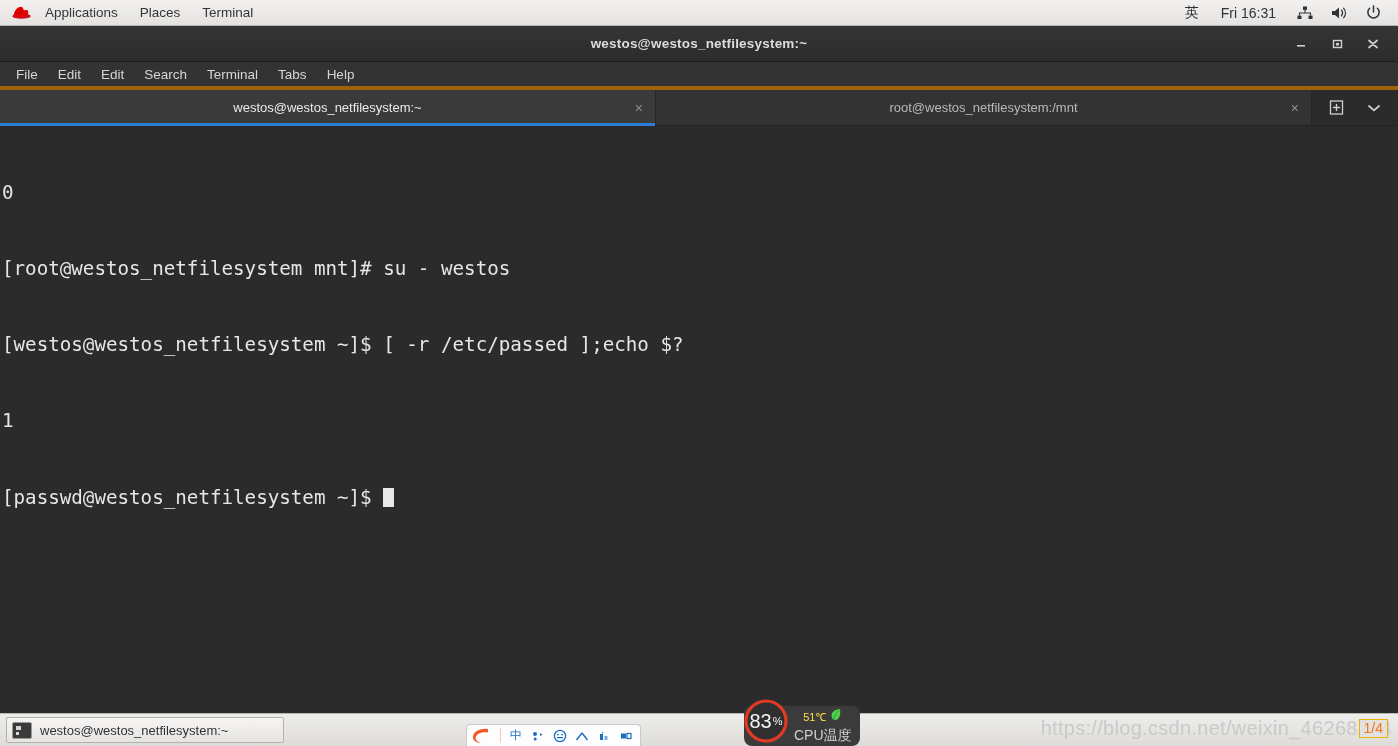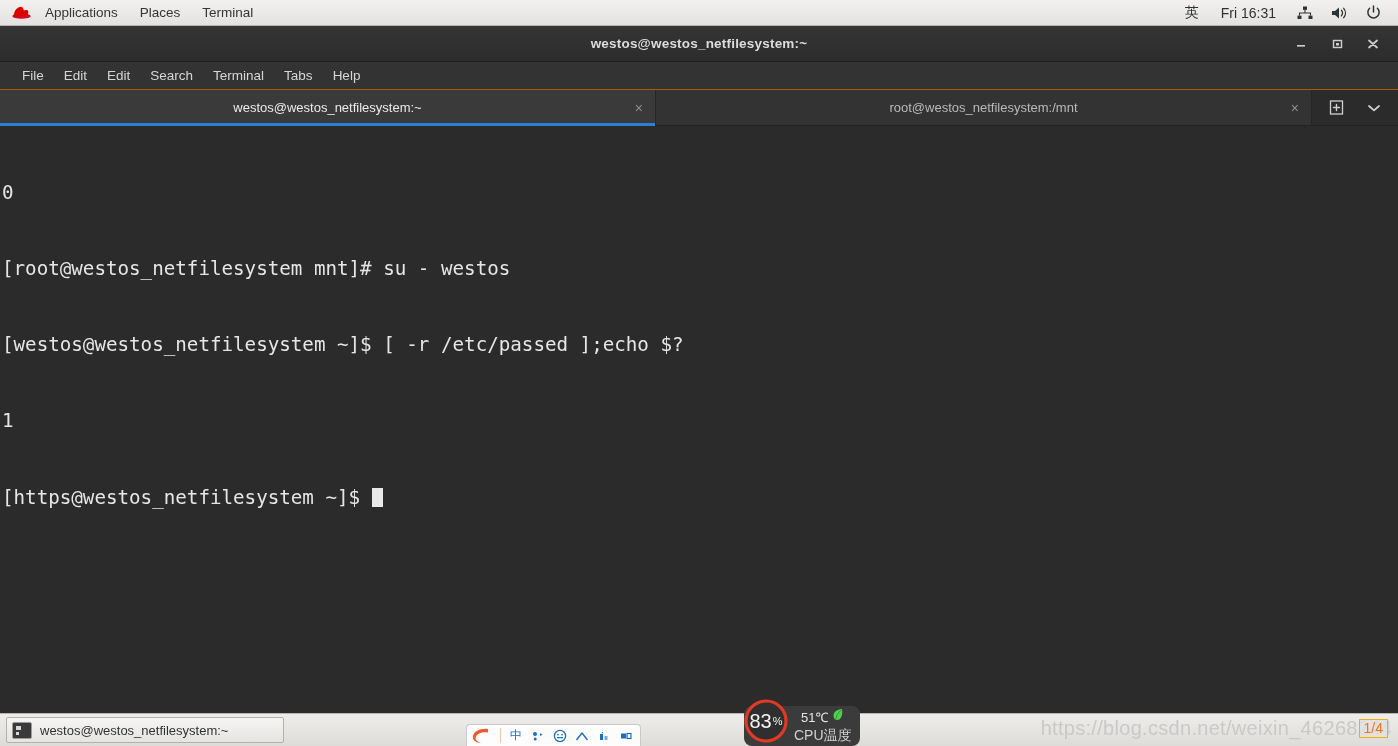--- a/index.html
+++ b/index.html
@@ -46,22 +46,22 @@
     letter-spacing: .2px;
   }
   .win-btns { margin-left: auto; display: flex; align-items: center; gap: 6px; padding-right: 10px; z-index: 2; }
   .win-btn {
     width: 30px; height: 26px; display: flex; align-items: center; justify-content: center;
     color: #cfcfcf;
   }
   .win-btn svg { display: block; }
 
   .menubar {
-    height: 28px; background: #333333; border-bottom: 1px solid #a16207;
-    display: flex; align-items: center; padding-left: 12px;
+    height: 28px; background: #333333; border-bottom: 4px solid #a16207;
+    display: flex; align-items: center; padding-left: 6px;
   }
   .menu-item {
     padding: 2px 10px; font-size: 13.5px; color: #d6d6d6;
   }
 
   .tabbar {
     height: 36px; background: #2b2b2b; display: flex; align-items: stretch;
     border-bottom: 1px solid #232323;
   }
   .tab {
@@ -147,21 +147,21 @@
   .cpu-ring {
     position: relative; width: 48px; height: 48px; margin-top: -10px; margin-left: -2px; flex: none;
   }
   .cpu-pct {
     position: absolute; inset: 0; display: flex; align-items: center; justify-content: center;
     color: #f3f3f3; font-size: 20px; font-family: "Liberation Sans", sans-serif; text-align: right;
   }
   .cpu-pct small { font-size: 11px; margin-left: 1px; }
   .cpu-right { display: flex; flex-direction: column; align-items: center; margin-left: 4px; }
   .cpu-temp-row { display: flex; align-items: center; gap: 4px; }
-  .cpu-temp { color: #e5e5e5; font-size: 13px; }
+  .cpu-temp { color: #fde047; font-size: 11px; }
   .cpu-label { color: #cfcfcf; font-size: 14px; margin-top: 1px; }
 
   
   .watermark {
     position: absolute; right: 6px; bottom: 6px;
     font-size: 20px; color: #c9c9c9; letter-spacing: .3px;
     font-family: "Liberation Sans", sans-serif; white-space: nowrap; margin-top: 45px;
   }
   .page-ind {
     position: absolute; right: 10px; bottom: 8px;
@@ -285,21 +285,21 @@
         </div>
       </div>
     </div>
 
     <div class="term">
       <div class="term-text">
         <div class="term-line">0</div>
         <div class="term-line">[root@westos_netfilesystem mnt]# su - westos</div>
         <div class="term-line">[westos@westos_netfilesystem ~]$ [ -r /etc/passed ];echo $?</div>
         <div class="term-line">1</div>
-        <div class="term-line"><span>[https@westos_netfilesystem ~]$ </span><span class="cursor"></span></div>
+        <div class="term-line"><span>[passwd@westos_netfilesystem ~]$ </span><span class="cursor"></span></div>
       </div>
     </div>
 
   </div>
 
   <div class="taskbar">
     <div class="task-btn">
       <span class="task-ico"></span>
       <span class="task-label">westos@westos_netfilesystem:~</span>
     </div>

